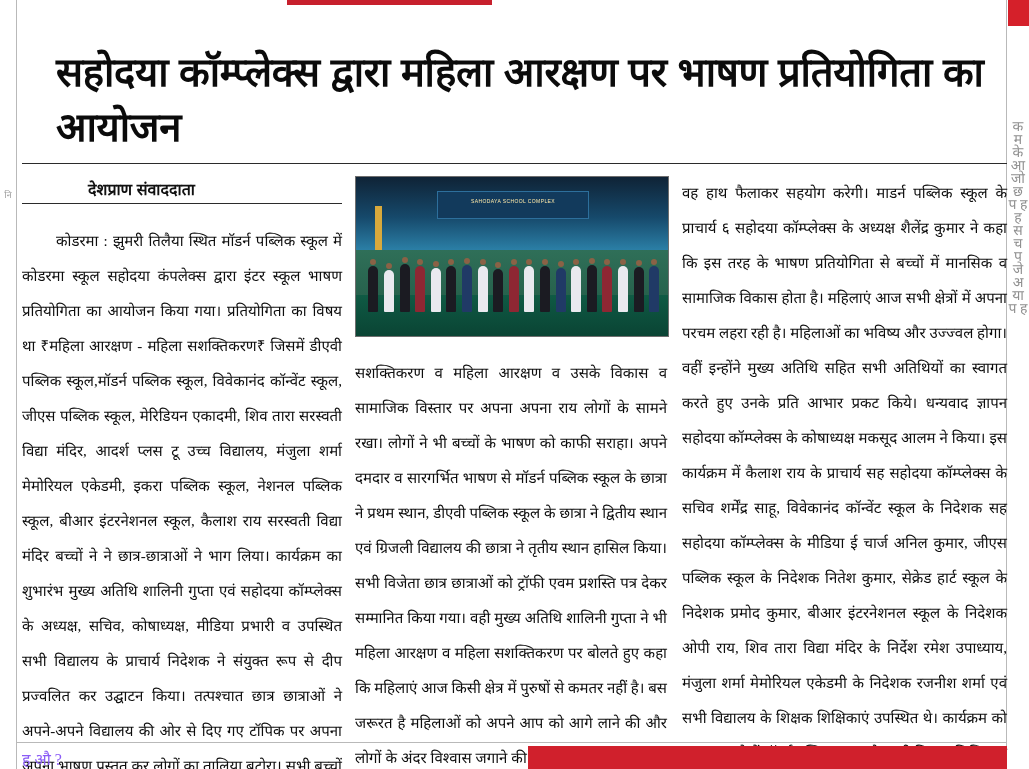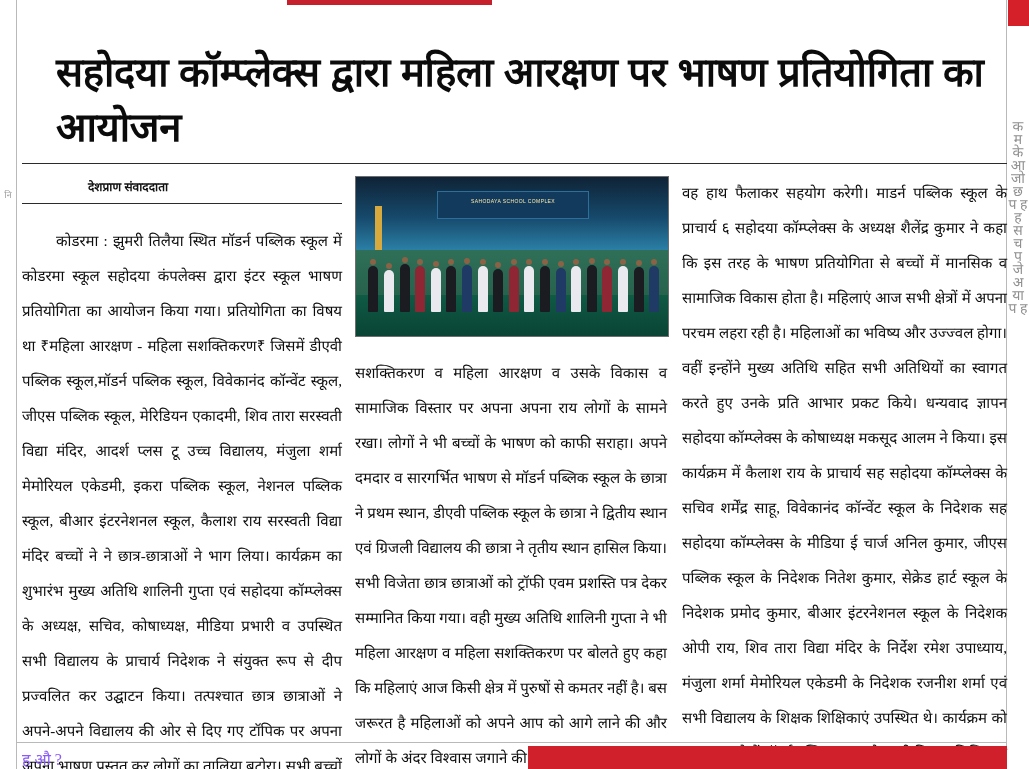--- a/index.html
+++ b/index.html
@@ -108,21 +108,21 @@
   }
 
   
   .byline {
     position: absolute;
     left: 88px;
     top: 178px;
     width: 250px;
     font-family: "Liberation Sans", sans-serif;
     font-weight: bold;
-    font-size: 12px;
+    font-size: 16px;
     color: #111111;
   }
   .byline-rule {
     position: absolute;
     left: 22px;
     top: 203px;
     width: 320px;
     border-top: 1px solid #2b2b2b;
   }
 

